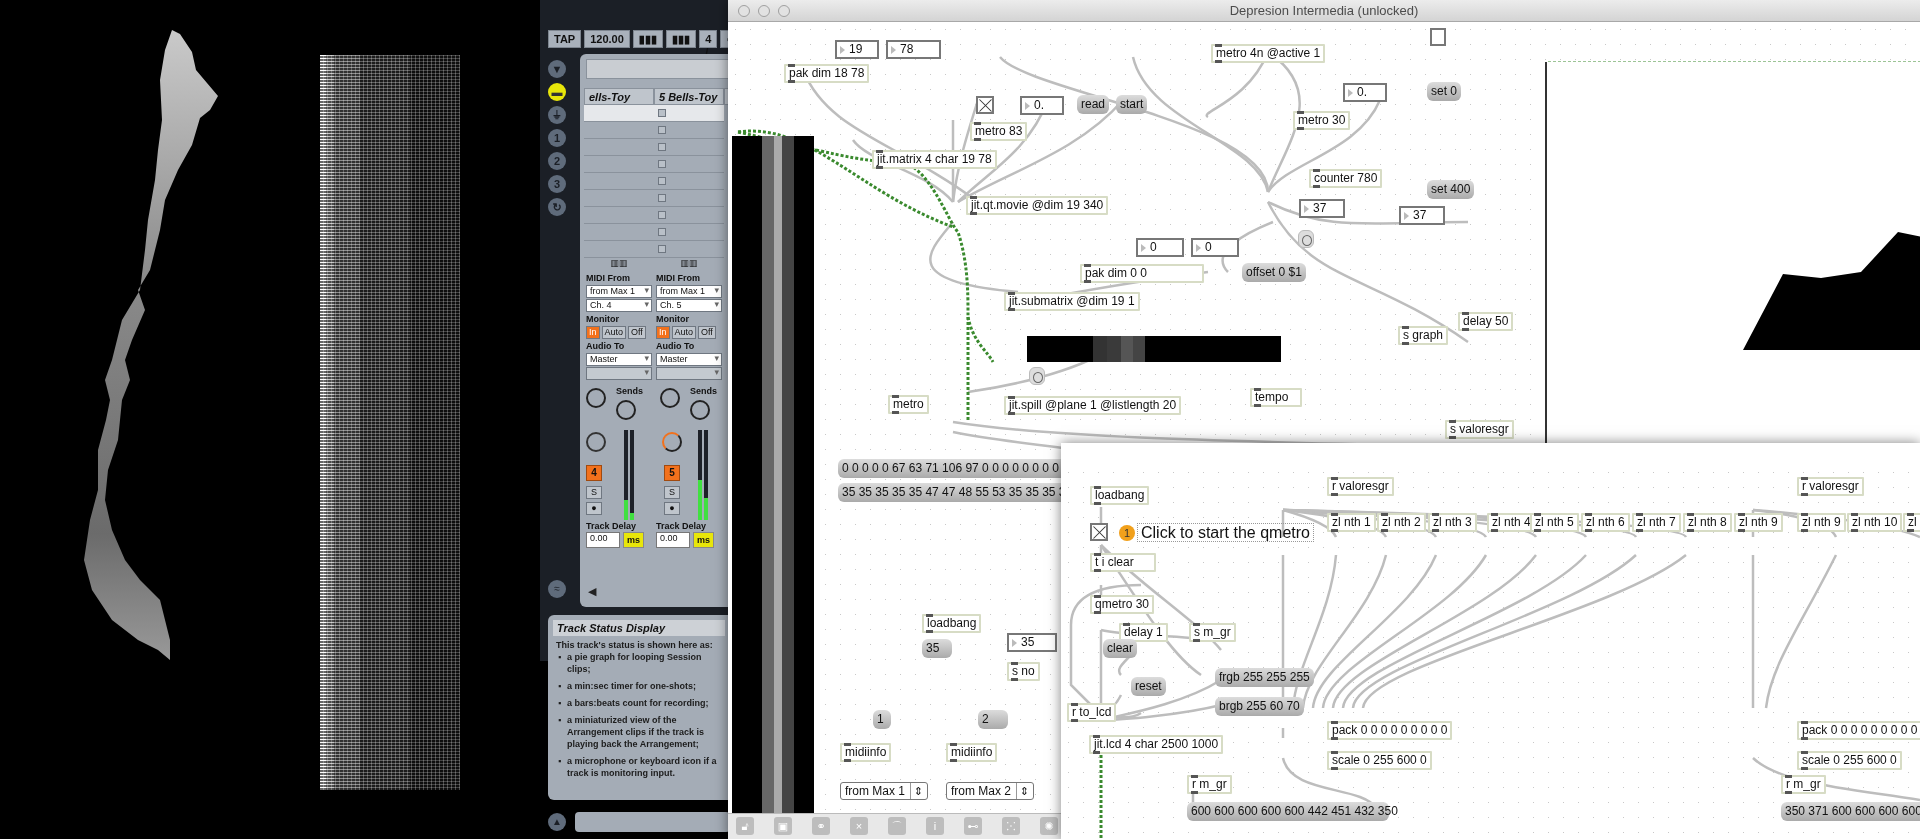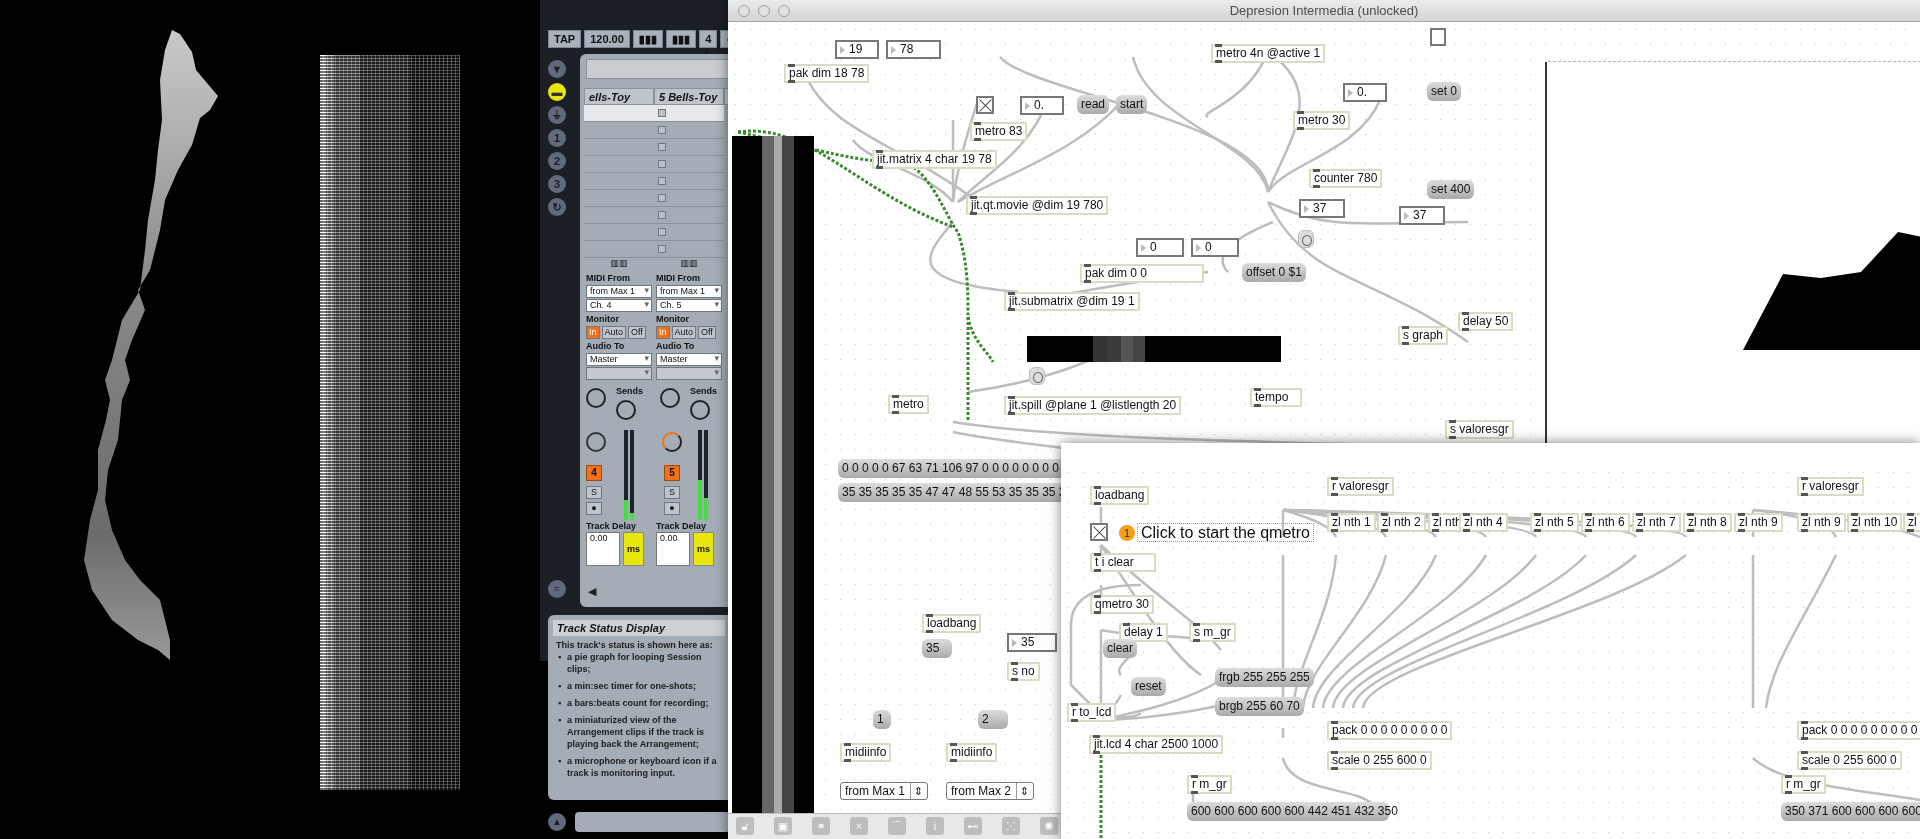--- a/index.html
+++ b/index.html
@@ -29,21 +29,21 @@
 .io-lbl{font-size:9px;font-weight:bold;padding:1px 2px;white-space:nowrap;overflow:hidden}
 .io-sel{height:13px;background:#fff;border:1px solid #6f7781;font-size:9px;padding:0 3px;margin:1px 2px;white-space:nowrap;overflow:hidden;position:relative}
 .io-sel:after{content:"▾";position:absolute;right:2px;top:-1px;color:#666;font-size:9px}
 .mon-row{display:flex;gap:2px;padding:1px 2px}
 .mon-btn{font-size:9px;border:1px solid #6f7781;background:#bfc5cc;padding:0 2px;height:13px;line-height:11px}
 .mon-btn.on{background:#f2711c;color:#fff}
 .knob{width:20px;height:20px;border:2px solid #222;border-radius:50%;display:inline-block}
 .track-num{width:16px;height:16px;background:#f2711c;border:1px solid #a04a10;font-size:10px;font-weight:bold;text-align:center;line-height:14px}
 .meter{position:absolute;width:4px;height:90px;background:#1d2128}
 .meter .lvl{position:absolute;bottom:0;width:100%;background:#40e040}
-.ms-btn{background:#e8e60a;font-size:9px;font-weight:bold;padding:11px 3px;border:1px solid #888}
+.ms-btn{background:#e8e60a;font-size:9px;font-weight:bold;padding:2px 3px;border:1px solid #888}
 .delay-val{background:#fff;border:1px solid #777;font-size:9px;padding:0 3px;width:34px}
 .help{position:absolute;left:8px;top:615px;width:182px;height:185px;background:#a4acb6;border-radius:6px 0 0 6px;padding:5px}
 .help-title{background:#cdd1d6;font-style:italic;font-weight:bold;font-size:11px;padding:2px 4px;margin-bottom:3px}
 .help p{font-size:9px;font-weight:bold;line-height:12px;color:#1c1c1c;padding:0 3px}
 .help ul{list-style:none;font-size:9px;font-weight:bold;line-height:12px;color:#1c1c1c;padding-left:14px}
 .help li{position:relative;margin-bottom:5px}
 .help li:before{content:"▪";position:absolute;left:-9px}
 .live-bottom-ic{position:absolute;left:8px;top:813px;width:18px;height:18px;border-radius:50%;background:#5f6b7b;text-align:center;color:#1b1f26;font-size:10px;line-height:18px}
 .live-bottom-bar{position:absolute;left:35px;top:812px;width:155px;height:20px;background:#a4acb6;border-radius:4px}
 
@@ -290,21 +290,21 @@
 
     <div class="num" style="left:107px;top:18px;width:44px">19</div>
     <div class="num" style="left:158px;top:18px;width:55px">78</div>
     <div class="obj" style="left:56px;top:42px">pak dim 18 78</div>
     <div class="toggle x" style="left:248px;top:74px"></div>
     <div class="num" style="left:292px;top:74px;width:44px">0.</div>
     <div class="msg" style="left:349px;top:73px">read</div>
     <div class="msg" style="left:388px;top:73px">start</div>
     <div class="obj" style="left:242px;top:100px">metro 83</div>
     <div class="obj" style="left:144px;top:128px">jit.matrix 4 char 19 78</div>
-    <div class="obj" style="left:238px;top:174px">jit.qt.movie @dim 19 780</div>
+    <div class="obj" style="left:238px;top:174px">jit.qt.movie @dim 19 340</div>
 
     <div class="pwindow" style="left:4px;top:114px;width:82px;height:700px;background:linear-gradient(90deg,#000 0 30px,#666 30px 42px,#aaa 42px 50px,#444 50px 62px,#000 62px)"></div>
 
     <div class="num" style="left:408px;top:216px;width:48px">0</div>
     <div class="num" style="left:463px;top:216px;width:48px">0</div>
     <div class="obj" style="left:352px;top:242px;width:124px">pak dim 0 0</div>
     <div class="msg" style="left:514px;top:241px">offset 0 $1</div>
     <div class="bang" style="left:570px;top:208px"></div>
     <div class="obj" style="left:276px;top:270px">jit.submatrix @dim 19 1</div>
 
@@ -427,21 +427,21 @@
     <div class="msg" style="left:154px;top:232px">brgb 255 60 70</div>
     <div class="obj" style="left:6px;top:238px">r to_lcd</div>
     <div class="obj" style="left:28px;top:270px">jit.lcd 4 char 2500 1000</div>
     <div class="obj" style="left:126px;top:310px">r m_gr</div>
     <div class="msg" style="left:126px;top:337px;width:202px">600 600 600 600 600 442 451 432 350</div>
 
     <div class="obj" style="left:266px;top:12px">r valoresgr</div>
     <div class="obj" style="left:266px;top:48px">zl nth 1</div>
     <div class="obj" style="left:316px;top:48px">zl nth 2</div>
     <div class="obj" style="left:367px;top:48px">zl nth 3</div>
-    <div class="obj" style="left:398px;top:48px">zl nth 4</div>
+    <div class="obj" style="left:426px;top:48px">zl nth 4</div>
     <div class="obj" style="left:469px;top:48px">zl nth 5</div>
     <div class="obj" style="left:520px;top:48px">zl nth 6</div>
     <div class="obj" style="left:571px;top:48px">zl nth 7</div>
     <div class="obj" style="left:622px;top:48px">zl nth 8</div>
     <div class="obj" style="left:673px;top:48px">zl nth 9</div>
     <div class="obj" style="left:266px;top:256px">pack 0 0 0 0 0 0 0 0 0</div>
     <div class="obj" style="left:266px;top:286px">scale 0 255 600 0</div>
 
     <div class="obj" style="left:736px;top:12px">r valoresgr</div>
     <div class="obj" style="left:736px;top:48px">zl nth 9</div>

